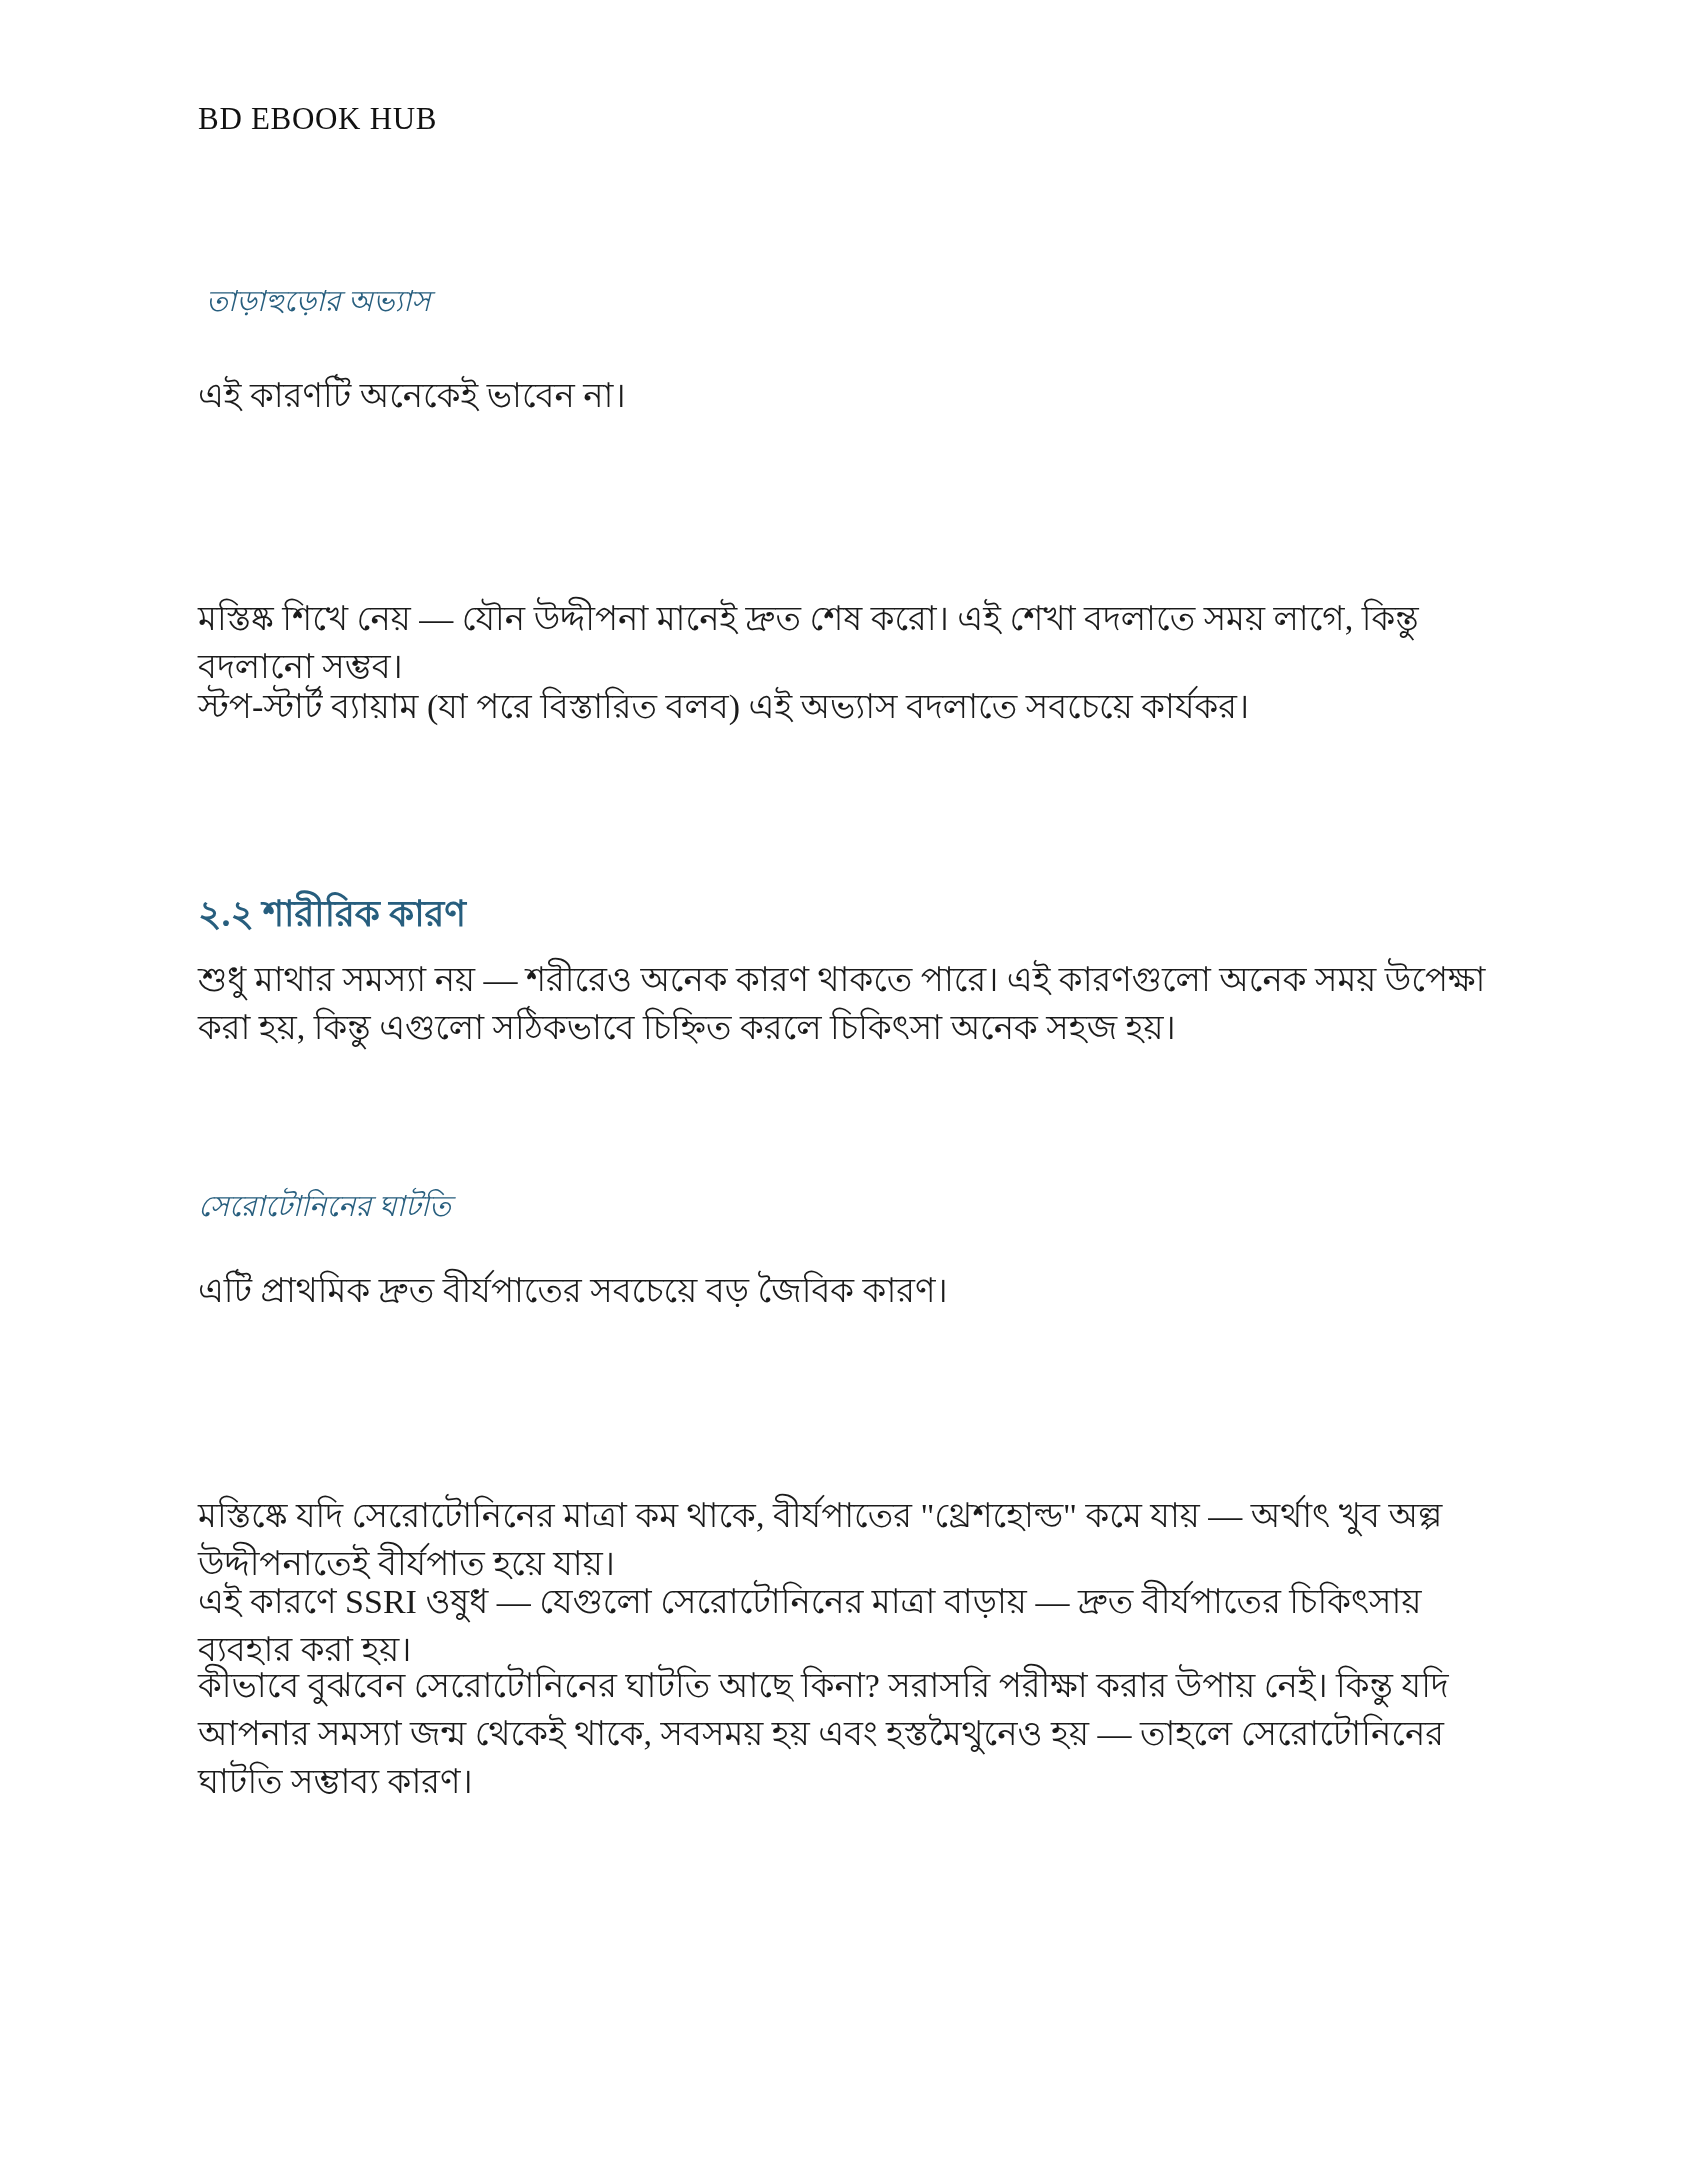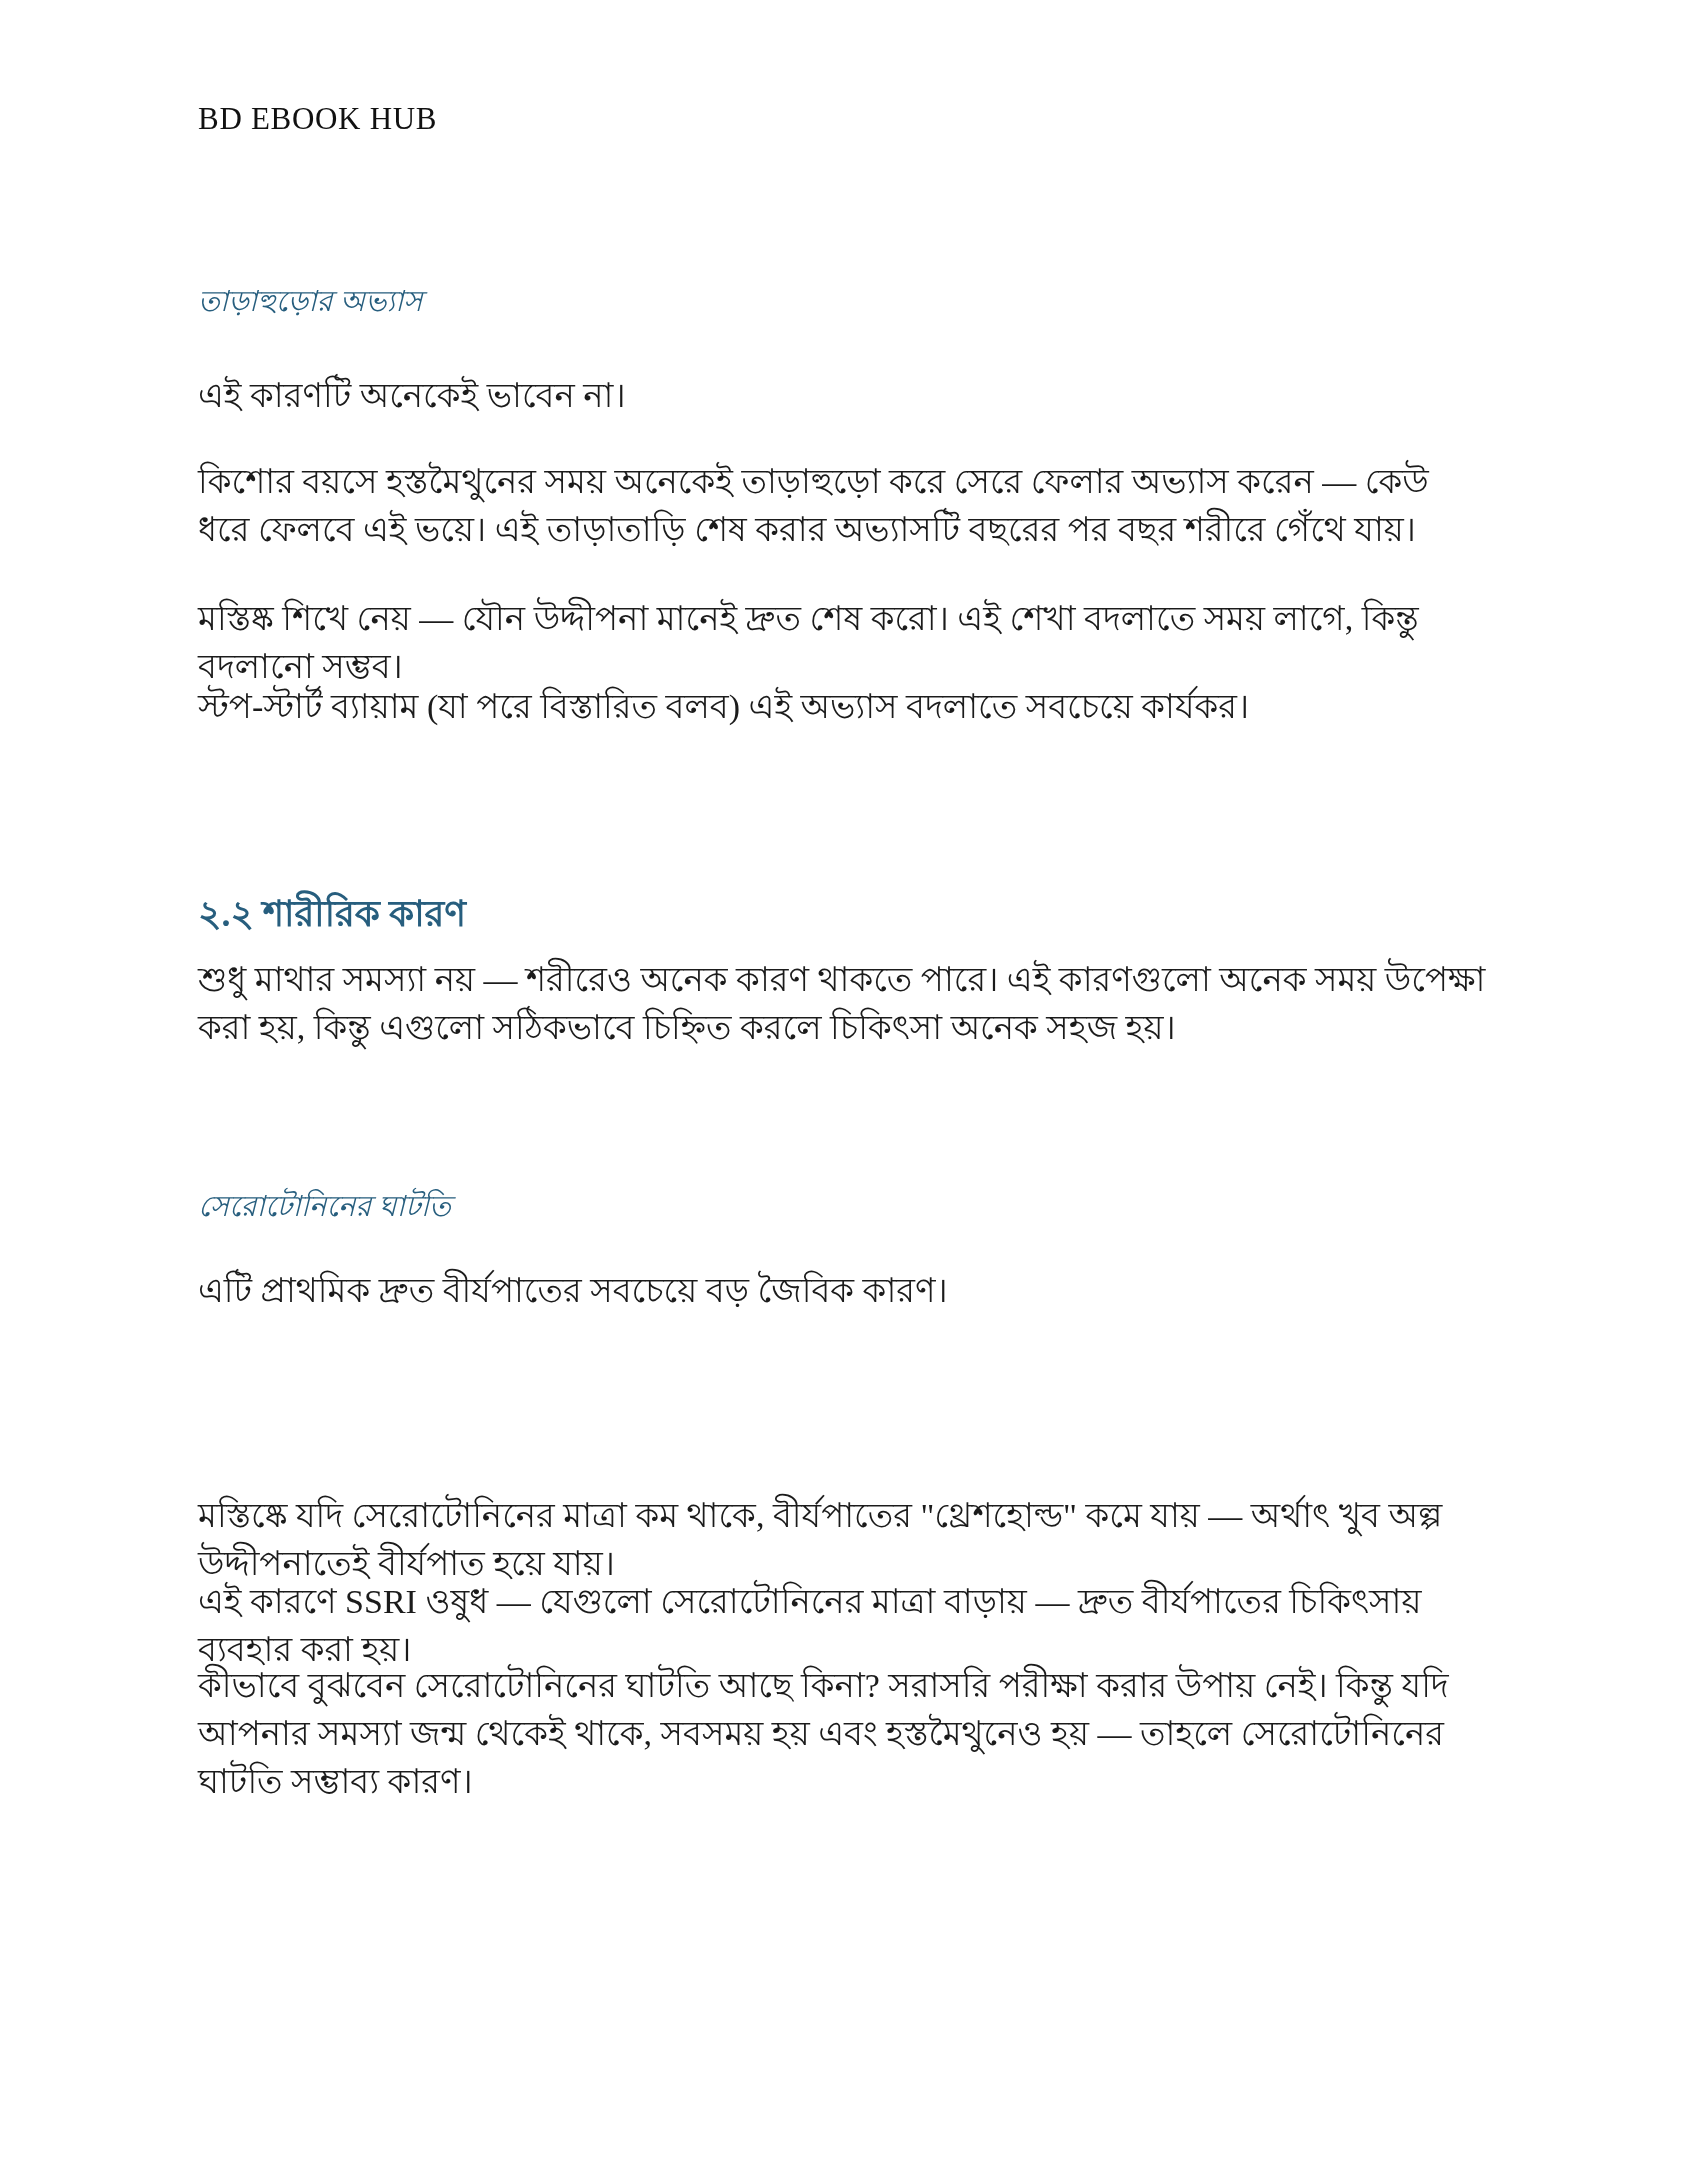--- a/index.html
+++ b/index.html
@@ -48,25 +48,24 @@
   }
   .footer .page-number { font-size:31px; }
 </style>
 </head>
 <body>
 
 <div class="page">
 
   <div class="content-block brand" style="top:101px;">BD EBOOK HUB</div>
 
-  <div class="content-block subheading" style="top:278px;">তাড়াহুড়োর অভ্যাস</div>
+  <div class="content-block subheading" style="top:278px;margin-left:8px;">তাড়াহুড়োর অভ্যাস</div>
 
   <div class="content-block para" style="top:372px;">এই কারণটি অনেকেই ভাবেন না।</div>
 
-  <div class="content-block para" style="top:458px;">কিশোর বয়সে হস্তমৈথুনের সময় অনেকেই তাড়াহুড়ো করে সেরে ফেলার অভ্যাস করেন — কেউ ধরে ফেলবে এই ভয়ে। এই তাড়াতাড়ি শেষ করার অভ্যাসটি বছরের পর বছর শরীরে গেঁথে যায়।</div>
 
   <div class="content-block para" style="top:595px;">মস্তিষ্ক শিখে নেয় — যৌন উদ্দীপনা মানেই দ্রুত শেষ করো। এই শেখা বদলাতে সময় লাগে, কিন্তু বদলানো সম্ভব।</div>
 
   <div class="content-block para" style="top:683px;">স্টপ-স্টার্ট ব্যায়াম (যা পরে বিস্তারিত বলব) এই অভ্যাস বদলাতে সবচেয়ে কার্যকর।</div>
 
   <div class="content-block section-heading" style="top:846px;">২.২ শারীরিক কারণ</div>
 
   <div class="content-block subheading" style="top:1183px;">সেরোটোনিনের ঘাটতি</div>
 
   <div class="content-block para" style="top:956px;">শুধু মাথার সমস্যা নয় — শরীরেও অনেক কারণ থাকতে পারে। এই কারণগুলো অনেক সময় উপেক্ষা করা হয়, কিন্তু এগুলো সঠিকভাবে চিহ্নিত করলে চিকিৎসা অনেক সহজ হয়।</div>

